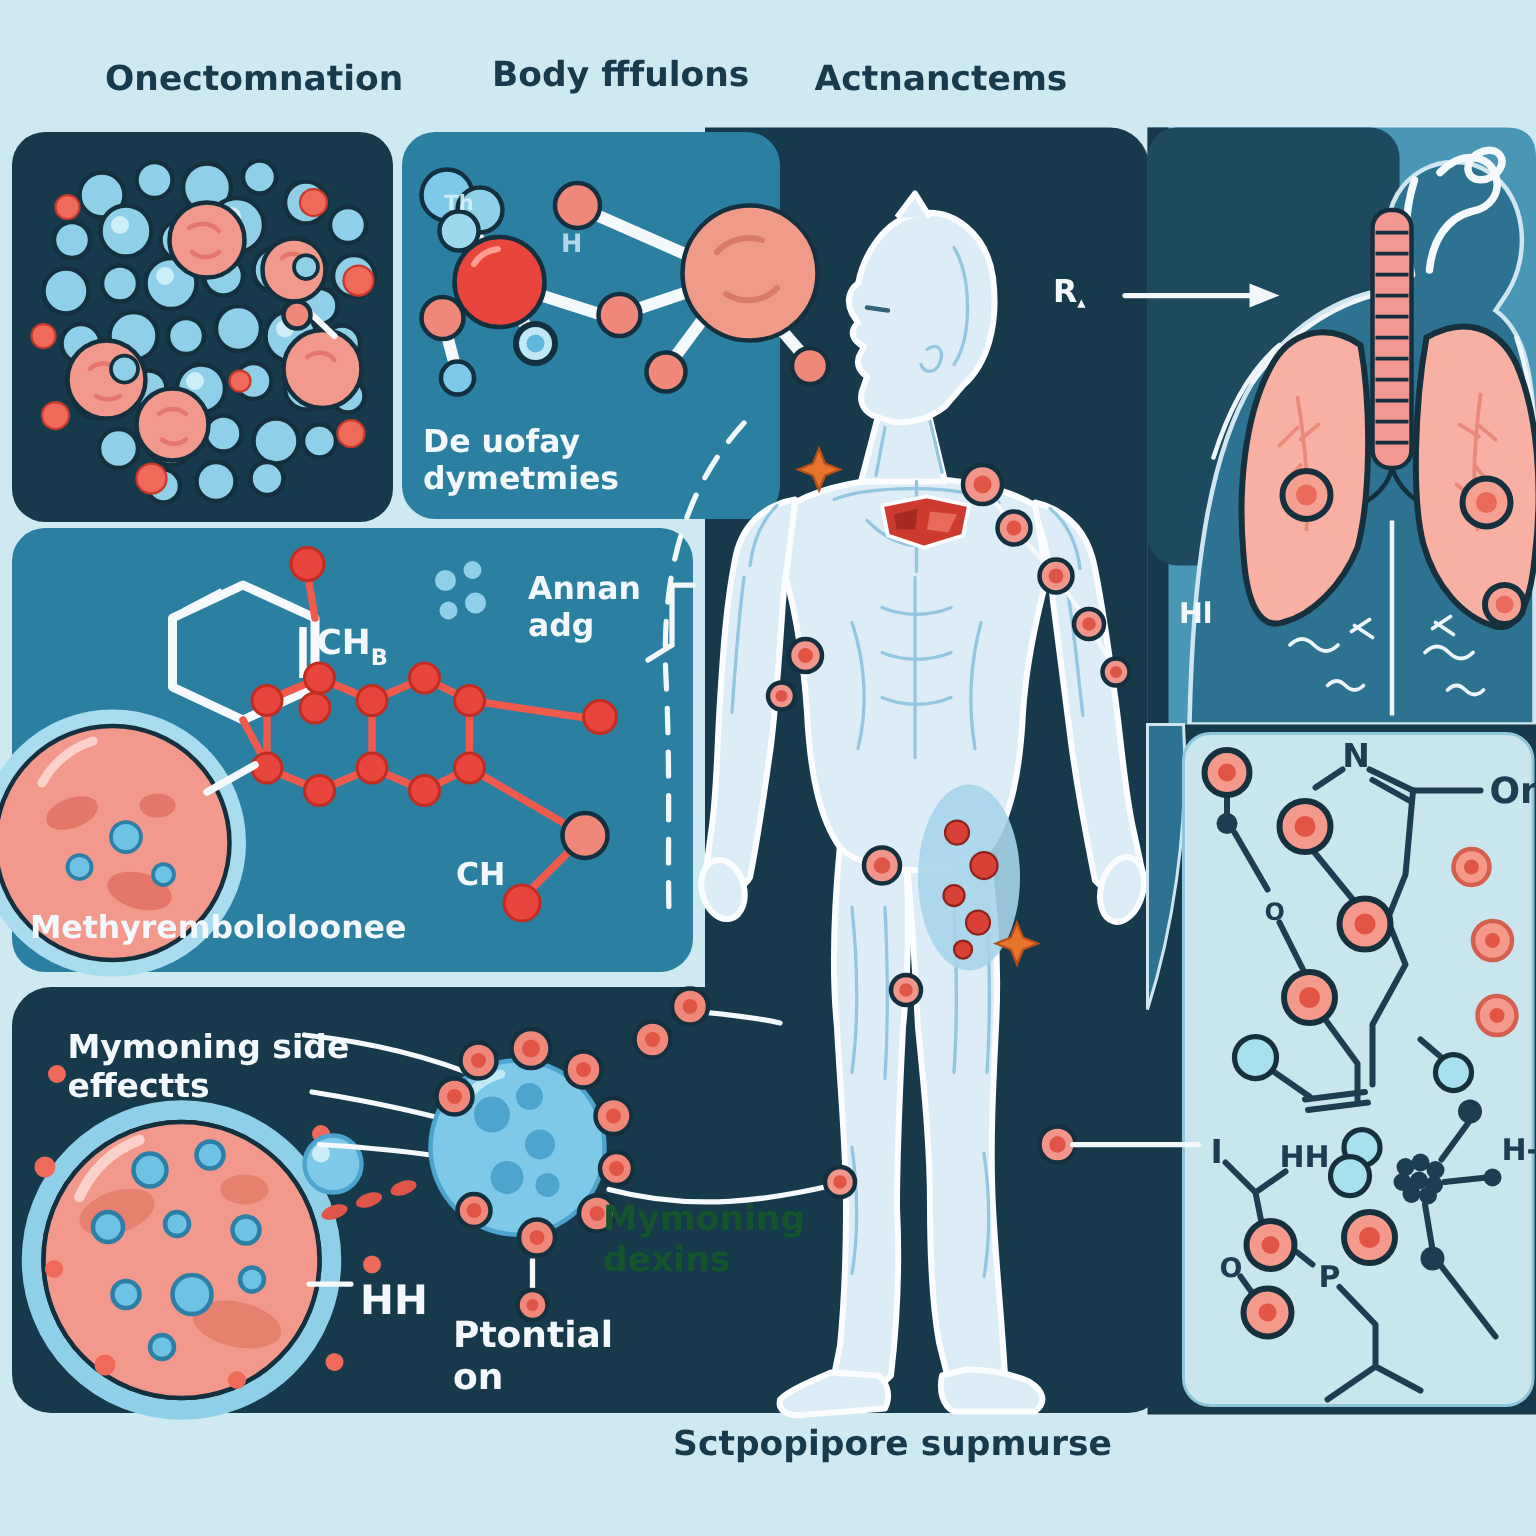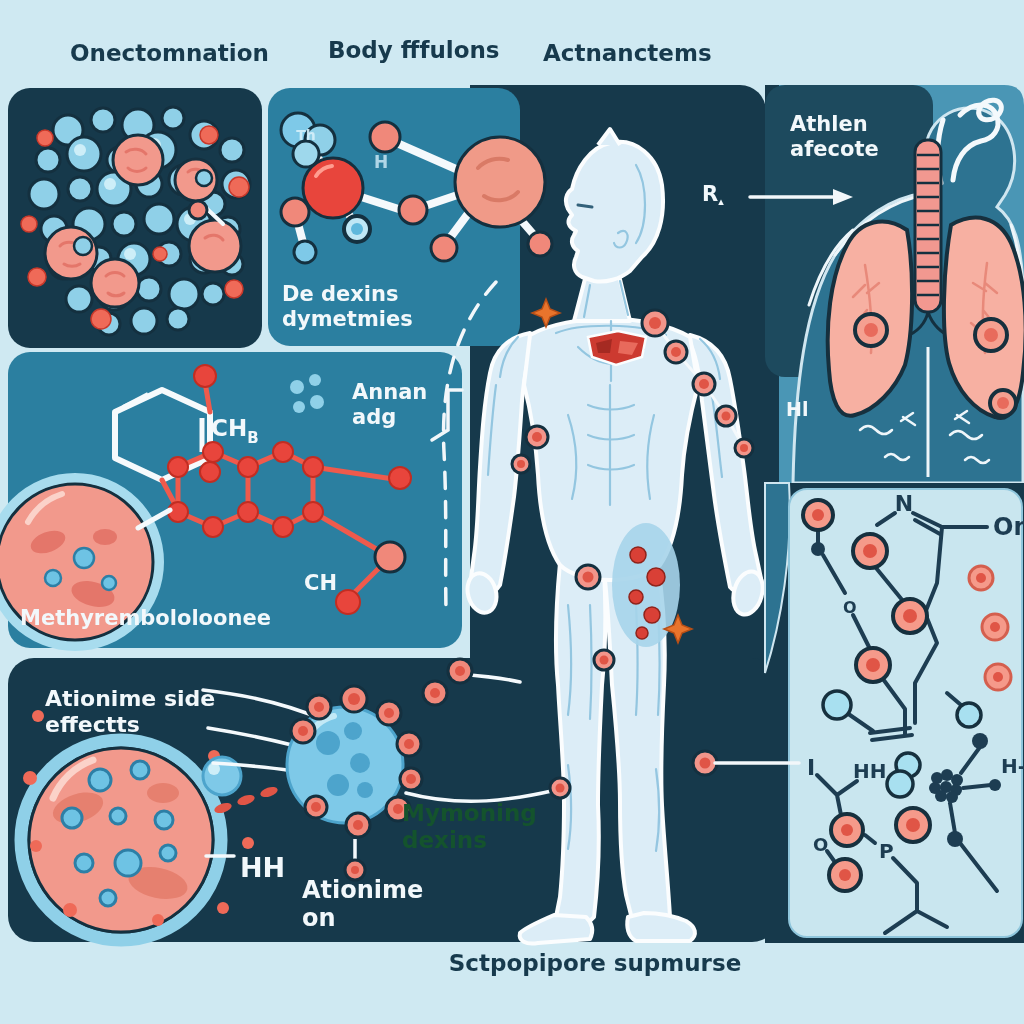--- a/index.html
+++ b/index.html
@@ -531,29 +531,28 @@
       <line x1="715" y1="763" x2="799" y2="763"></line>
       <path d="M462,390 L448,390 L448,430 L432,440"></path>
     </g>
     <polygon points="833,189 853,197 833,205" fill="#f2f7fa"></polygon>
   </svg>
 
   <div class="lbl lbl-ink" style="left:70px;top:40px;font-size:23px;">Onectomnation</div>
   <div class="lbl lbl-ink" style="left:300px;top:37px;font-size:23px;margin-left:28px;">Body fffulons</div>
   <div class="lbl lbl-ink" style="left:543px;top:40px;font-size:23px;">Actnanctems</div>
 
-  <div class="lbl lbl-white" style="left:282px;top:282px;width:150px;font-size:21px;">De dexins dymetmies</div>
+  <div class="lbl lbl-white" style="left:282px;top:282px;width:150px;font-size:21px;">De uofay dymetmies</div>
 
   <div class="lbl lbl-white" style="left:352px;top:380px;width:100px;font-size:21px;">Annan adg</div>
   <div class="lbl lbl-white" style="left:20px;top:606px;width:430px;font-size:21px;">Methyrembololoonee</div>
 
-  <div class="lbl lbl-white" style="left:45px;top:686px;width:210px;font-size:22px;">Ationime side effectts</div>
+  <div class="lbl lbl-white" style="left:45px;top:686px;width:210px;font-size:22px;">Mymoning side effectts</div>
   <div class="lbl lbl-white" style="left:240px;top:852px;font-size:27px;">HH</div>
-  <div class="lbl lbl-white" style="left:302px;top:876px;width:110px;font-size:24px;font-weight:600;">Ationime on</div>
+  <div class="lbl lbl-white" style="left:302px;top:876px;width:110px;font-size:24px;font-weight:600;">Ptontial on</div>
   <div class="lbl lbl-soft" style="left:402px;top:800px;width:140px;font-size:23px;">Mymoning dexins</div>
 
   <div class="lbl lbl-white" style="left:702px;top:182px;font-size:21px;"><span>R</span><span style="font-size:11px;vertical-align:-4px;">▴</span></div>
 
-  <div class="lbl lbl-white" style="left:790px;top:112px;width:110px;font-size:21px;">Athlen afecote</div>
   <div class="lbl lbl-white" style="left:786px;top:398px;font-size:19px;">Hl</div>
 
   <div class="lbl lbl-ink" style="left:420px;top:950px;width:350px;font-size:23px;text-align:center;">Sctpopipore supmurse</div>
 </div>
 
 </body></html>

